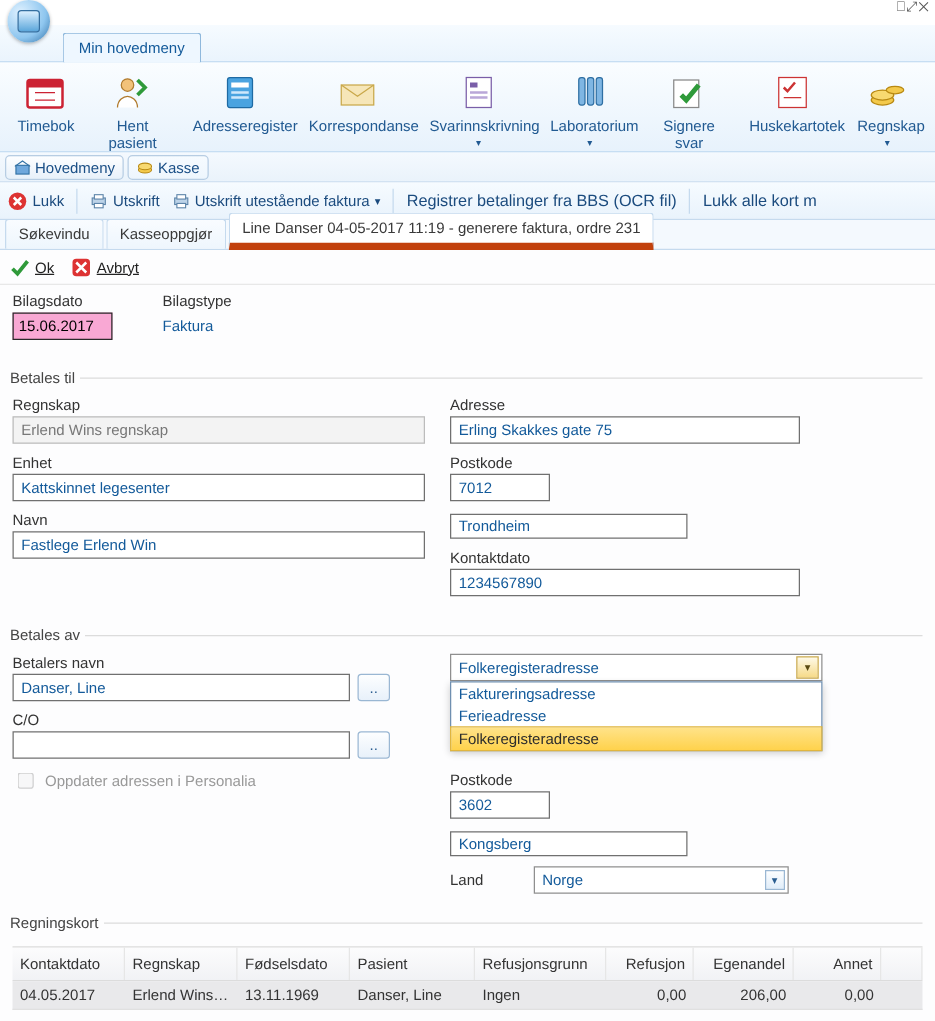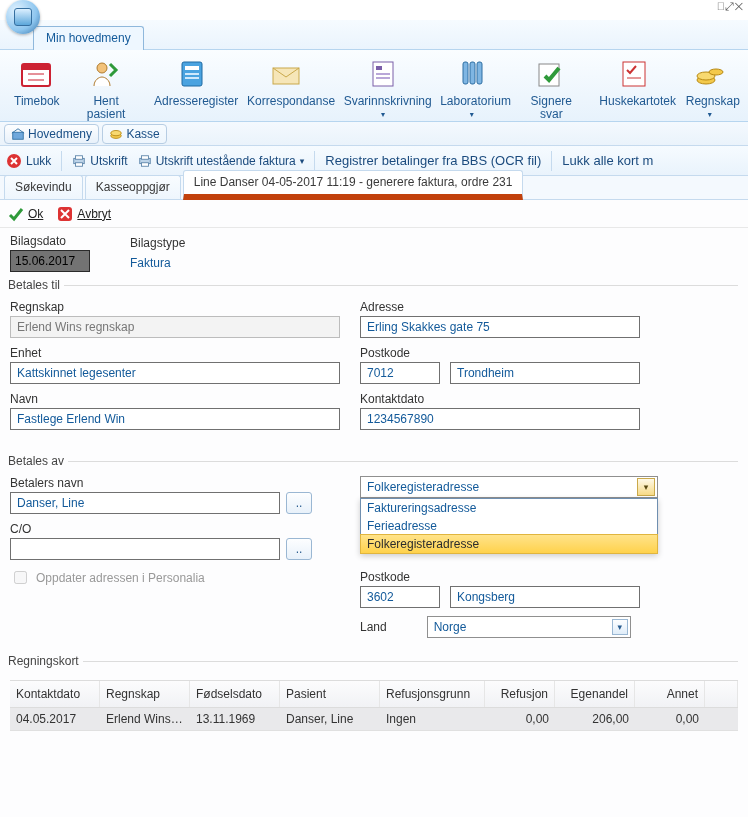--- a/index.html
+++ b/index.html
@@ -3,21 +3,21 @@
 <meta charset="utf-8">
 <style>
   * { box-sizing: border-box; font-family: "Segoe UI", Tahoma, sans-serif; font-size: 12px; }
   body { margin: 0; background: #fdfdfe; width: 748px; height: 817px; overflow: hidden; position: relative; }
 
   
   .winbar { height: 20px; background: #fff; position: relative; }
   .winbar .logo-orb { position: absolute; left: 6px; top: 0px; width: 34px; height: 34px; border-radius: 50%; background: radial-gradient(circle at 30% 30%, #dff1ff, #8ec6ef 60%, #2f6fa6); box-shadow: 0 1px 3px rgba(0,0,0,.3); z-index: 5; }
   .winbar .logo-orb::after { content:""; position:absolute; left:8px; top:8px; width:16px; height:16px; border-radius:3px; background:linear-gradient(#dbefff,#5ca7db); border:1px solid #356fa0; }
   .winbar .win-controls { position:absolute; right:4px; top:0; font-size:11px; color:#555; letter-spacing:1px;}
-  .maintab-row { height: 30px; background: linear-gradient(#f6fbff,#eaf4fd); border-bottom: 1px solid #b6d5ef; padding-left: 33px; }
+  .maintab-row { height: 30px; background: linear-gradient(#f6fbff,#eaf4fd); border-bottom: 1px solid #b6d5ef; padding-left: 50px; }
   .maintab { display:inline-block; margin-top:6px; padding:4px 12px 5px; background:#eef7ff; border:1px solid #8fb8dc; border-bottom:none; border-radius:3px 3px 0 0; color:#135a9a; font-size:12px;}
   
   
   .ribbon { height: 72px; background: linear-gradient(#fafdff,#e7f2fc); border-bottom:1px solid #b6d5ef; display:flex; padding:4px 6px 0; gap:2px; }
   .ribbon .rib-item { width: auto; min-width:60px; text-align:center; padding:2px 8px; cursor:pointer; }
   .ribbon .rib-icon { width:32px; height:32px; margin:2px auto 2px; }
   .ribbon .rib-label { color:#215a92; font-size:12px; line-height:13px; }
   .ribbon .rib-label .drop { font-size:8px; display:block; color:#215a92; }
 
   
@@ -38,36 +38,36 @@
   .ftab.active { background:#fff; border-bottom:6px solid #c2410c; position:relative; top:1px; }
 
   
   .okrow { height:28px; display:flex; align-items:center; padding:4px 8px; gap:14px; border-bottom:1px solid #e8e8e8; }
   .okrow .btn { display:inline-flex; align-items:center; gap:4px; color:#222; font-size:13px; cursor:pointer; }
   .okrow .btn u { text-decoration: underline; }
   .check-ico { width:16px; height:16px; }
 
   
   .form-area { padding:6px 10px 4px; }
-  .toprow { display:flex; gap:40px; margin-bottom:6px;align-items:center;}
+  .toprow { display:flex; gap:40px; margin-bottom:23px;}
   .lbl { color:#333; font-size:12px; margin-bottom:2px; display:block;}
-  .inp { height:22px; border:1px solid #2a2a2a; padding:2px 4px; background:#737373; font-size:12px; }
+  .inp { height:22px; border:1px solid #2a2a2a; padding:2px 4px; background:#f9a8d4; font-size:12px; }
   .inp.date { width:80px; }
   .plain-val { color:#135a9a; font-size:12px; padding-top:4px; display:inline-block;}
 
   fieldset.section { border:1px solid #dcdcdc; border-left:none; border-right:none; border-bottom:none; margin:6px 0 0 0; padding:8px 0 10px 0; }
   fieldset.section > legend { color:#444; font-size:12px; padding:0 4px 0 0; margin-left:-2px;}
 
   .two-col { display:flex; gap:20px; }
   .colL { width:330px; }
   .colR { flex:1; }
   .field { margin-bottom:8px; }
   .txt { width:100%; height:22px; border:1px solid #707070; padding:2px 6px; background:#fff; color:#135a9a; font-size:12px; }
   .txt.readonly { background:#f3f3f3; color:#777; border-color:#bcbcbc;}
-  .row-inline { display:flex; gap:10px; }
+  .row-inline { display:flex; gap:10px;flex-direction:column; }
   .row-inline .txt.short { width:80px; }
   .row-inline .txt.grow { flex:1; }
 
   .name-row { display:flex; gap:6px; align-items:flex-end;}
   .dots-btn { width:26px; height:22px; border:1px solid #9ab7d3; background:linear-gradient(#fdfeff,#e8f1fa); border-radius:3px; color:#2a5d90; font-size:12px; cursor:pointer; display:flex; align-items:center; justify-content:center;}
   .chk-row { display:flex; align-items:center; gap:6px; color:#999; margin-top:4px;}
   .chk-row input { accent-color:#999; }
 
   
   .dd-wrap { position:relative; }

